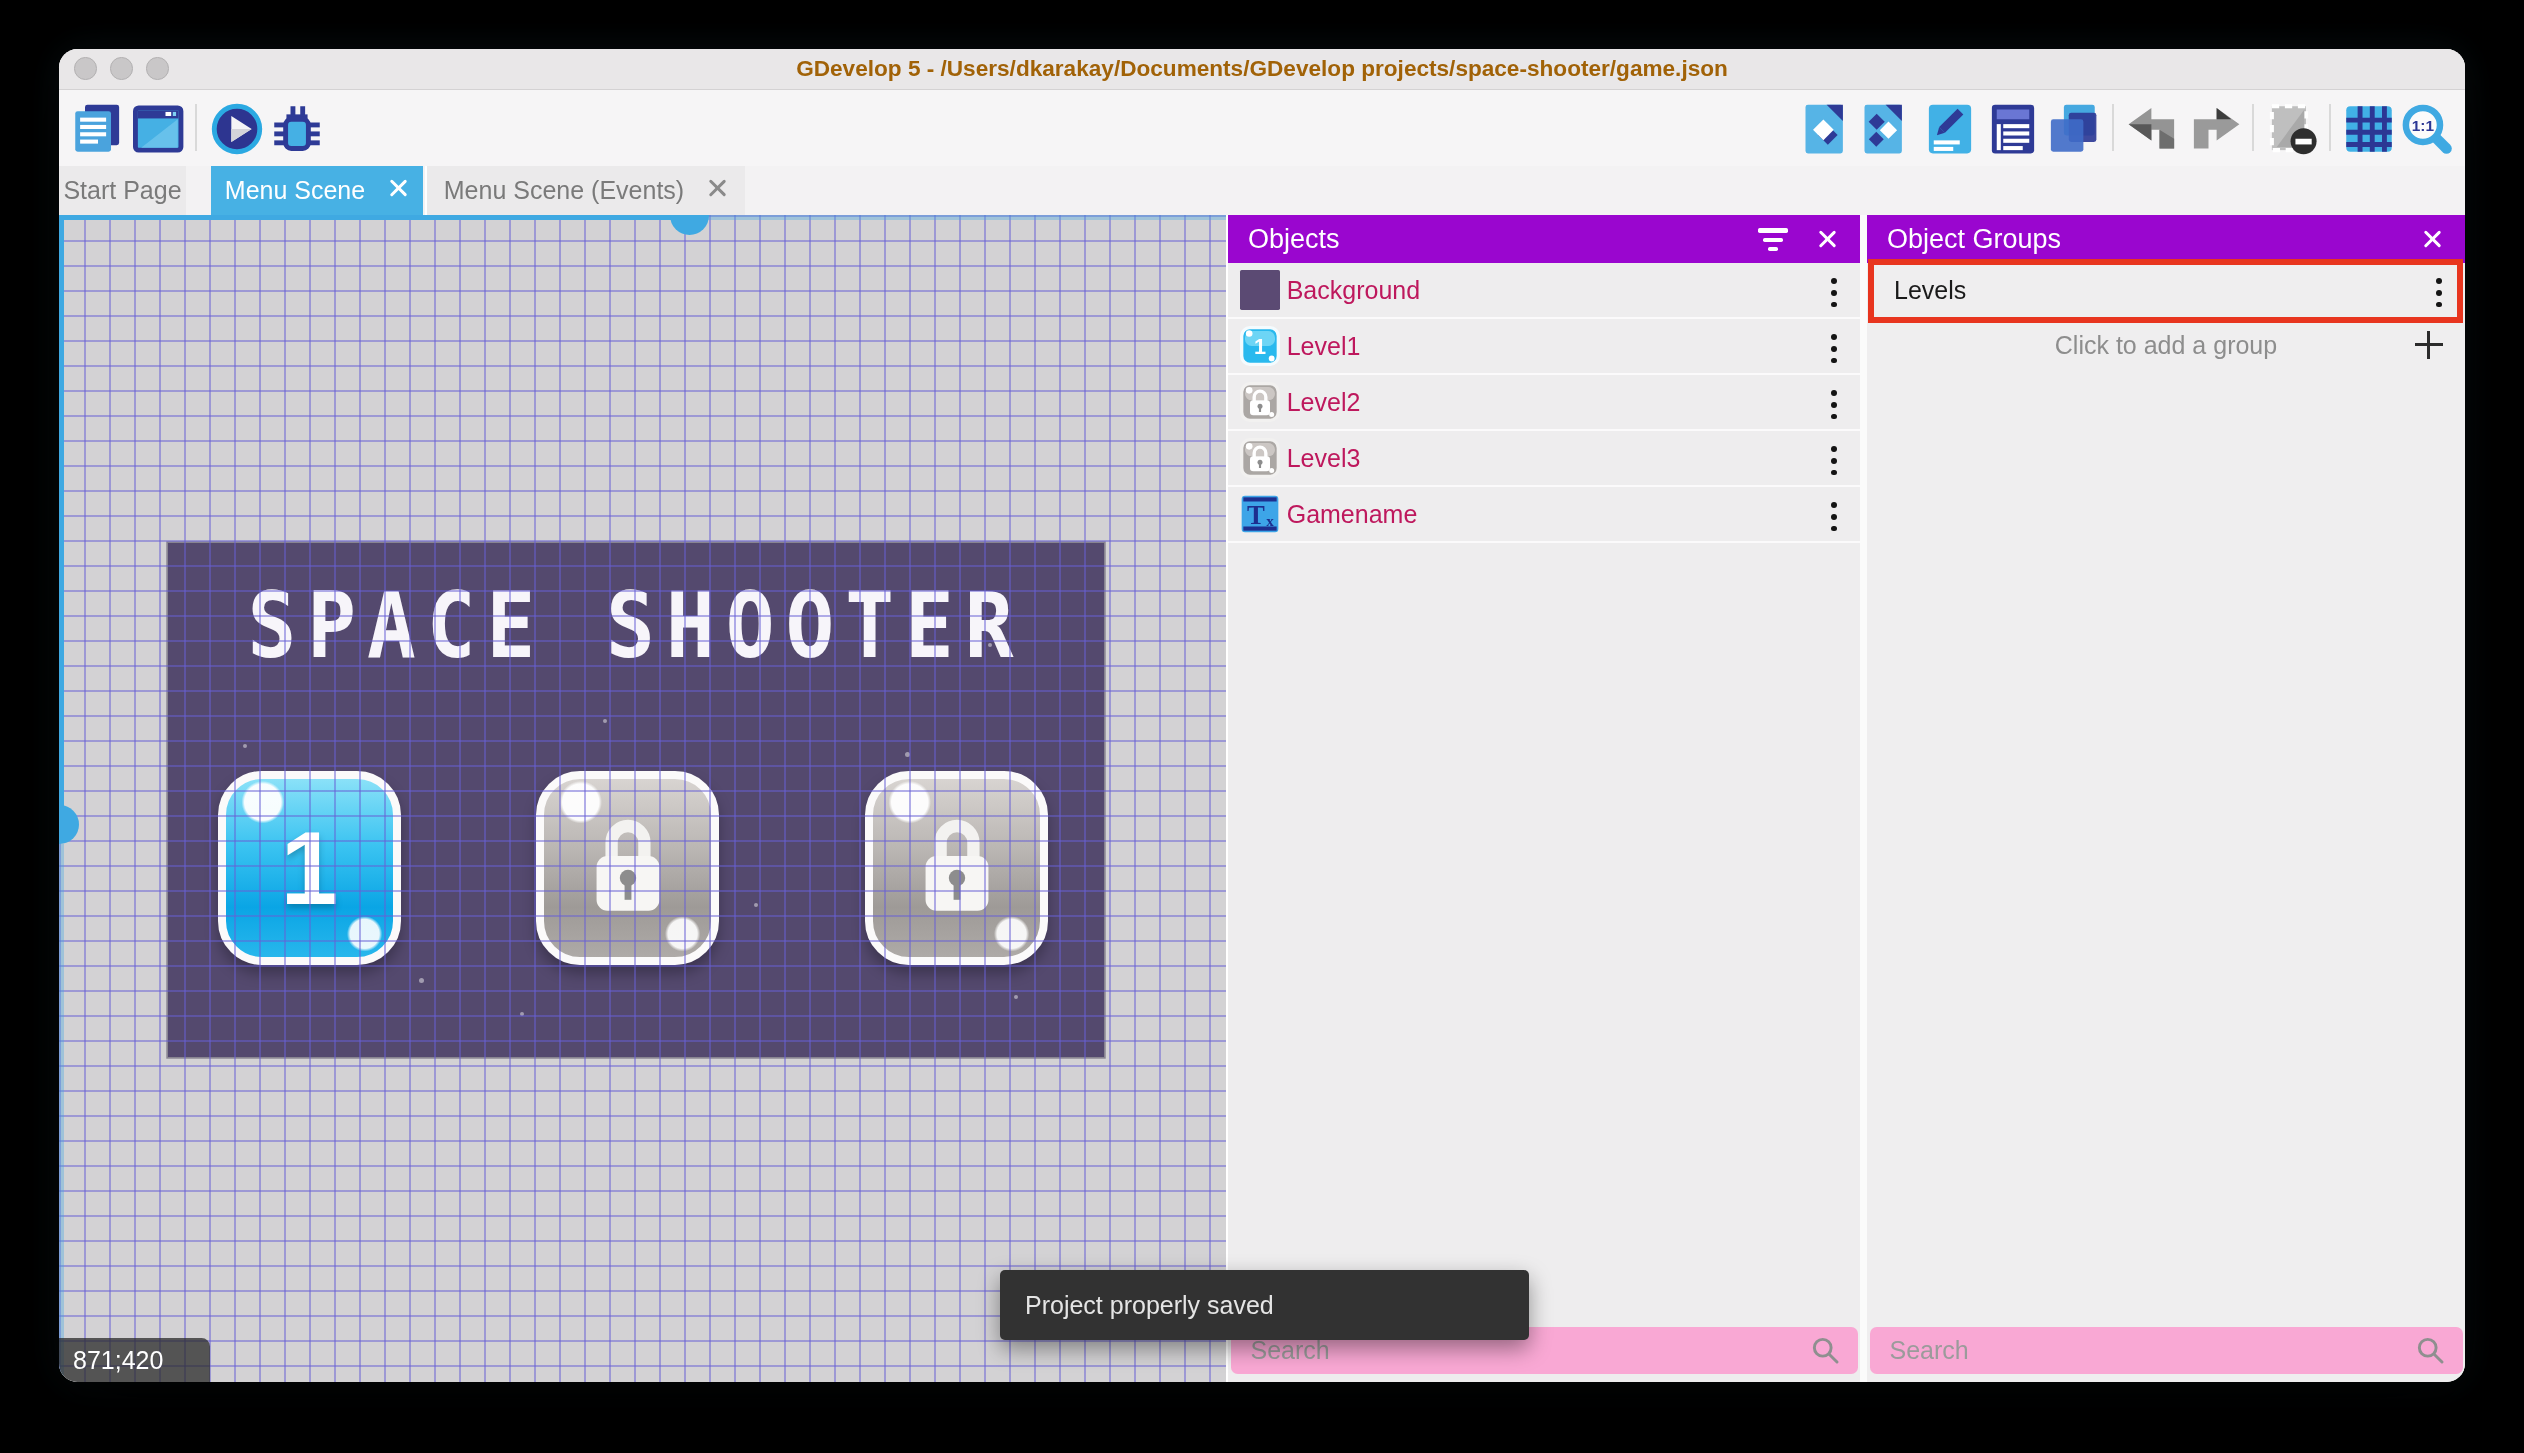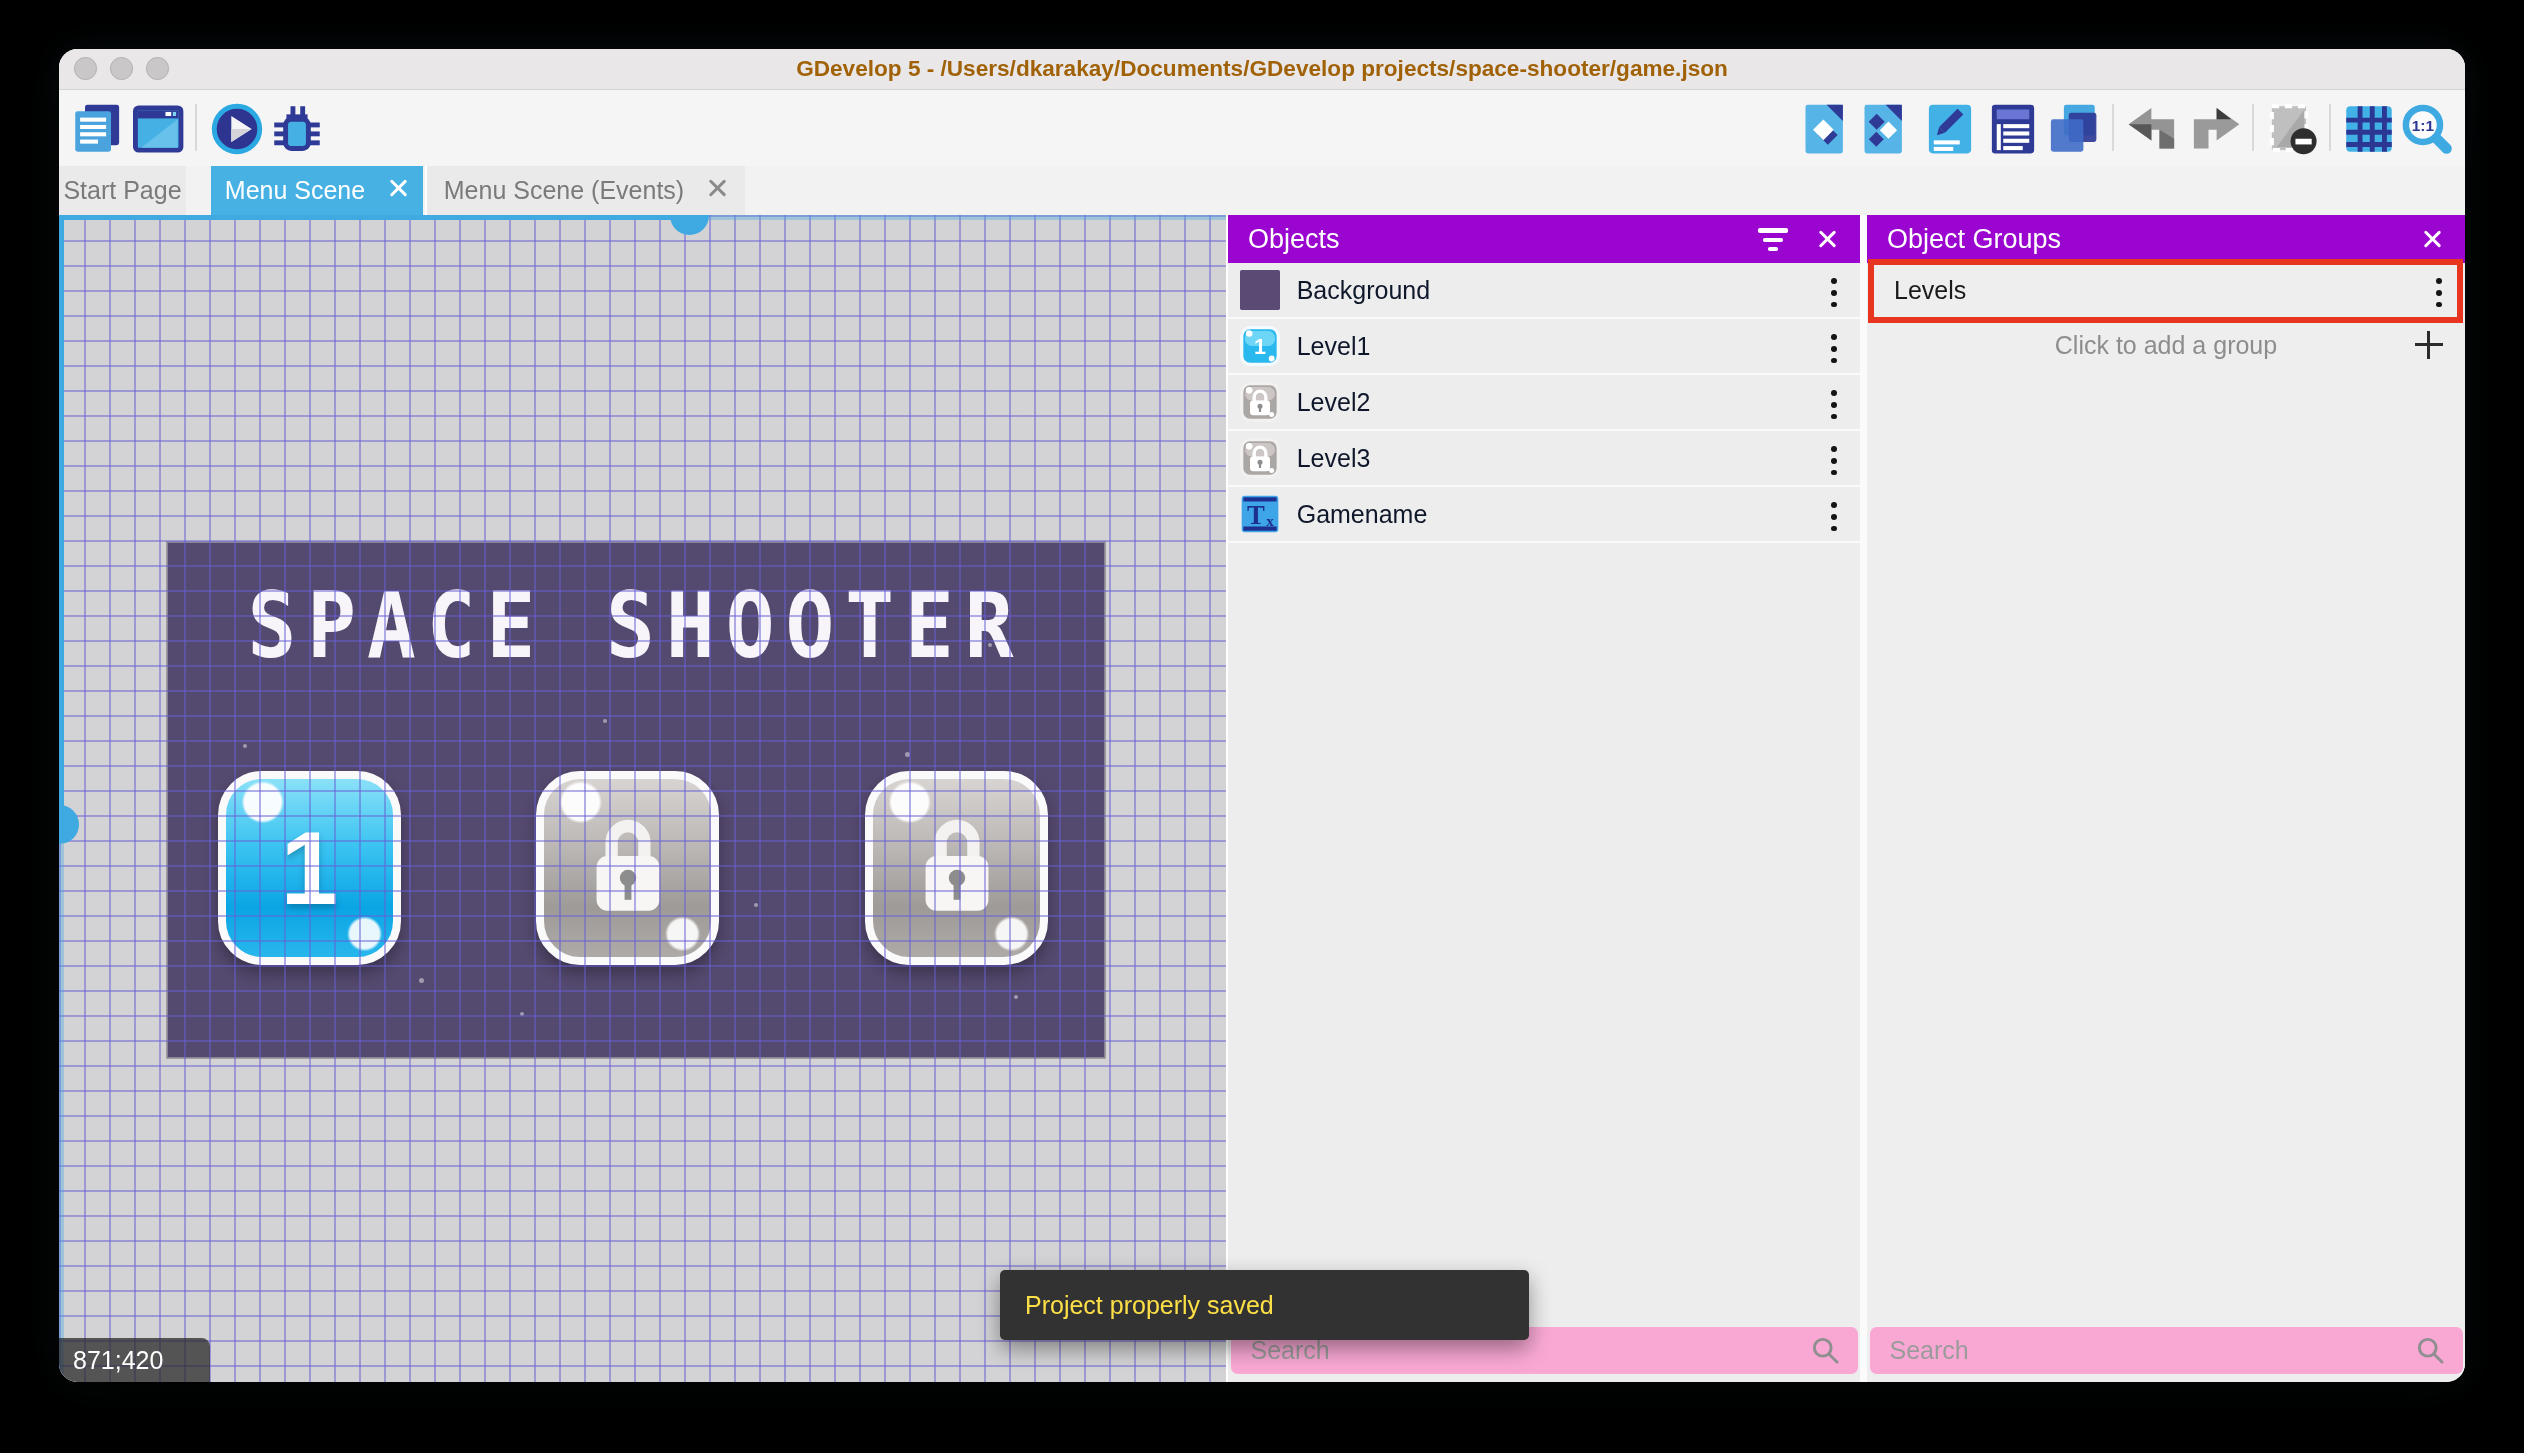--- a/index.html
+++ b/index.html
@@ -97,41 +97,41 @@
   .panel-groups{left:1808px;width:598px;background:#efeeef;}
   .panel-header{height:48px;background:#9a06cf;color:#fff;font-size:27px;display:flex;align-items:center;
       padding-left:20px;position:relative;}
   .panel-header .x-icon{position:absolute;right:22px;top:13.4px;color:#fff;}
   .panel-header .filter-icon{position:absolute;right:72px;top:13.4px;}
 
   .obj-row{position:relative;height:54px;border-bottom:2.5px solid #fbfafb;display:flex;align-items:center;cursor:pointer;}
   .thumb{width:40px;height:40px;margin-left:11.7px;flex:0 0 auto;}
   .thumb svg{width:100%;height:100%;display:block;}
   .thumb-bg{background:#5b4a73;border-radius:1.7px;}
-  .obj-label{margin-left:17px;font-size:25px;color:#0f172a;}
+  .obj-label{margin-left:7px;font-size:25px;color:#be185d;}
   .row-kebab{position:absolute;right:23.4px;top:15px;}
   .add-row{position:relative;height:54px;display:flex;align-items:center;justify-content:center;
       color:#8d8d8d;font-size:25px;cursor:pointer;}
   .add-row .plus-icon{position:absolute;right:22px;top:12.6px;}
 
   .grp-row{position:relative;height:55px;display:flex;align-items:center;cursor:pointer;background:#efeeef;}
   .grp-label{margin-left:27px;font-size:25px;color:#1a1a1a;}
   .red-box{position:absolute;left:0.8px;top:44px;width:595px;height:64px;border:6.7px solid #e8351f;
       box-sizing:border-box;z-index:4;pointer-events:none;}
 
   .search-bar{position:absolute;left:2.5px;right:2.5px;bottom:8px;height:47px;background:#f9a8d4;
       border-radius:6.7px;display:flex;align-items:center;z-index:3;}
   .search-bar input{border:none;outline:none;font-size:25px;color:#444;padding-left:20px;flex:1;
       background:transparent;font-family:"Liberation Sans",sans-serif;}
   .search-bar input::placeholder{color:#9b9b9b;}
   .search-bar svg{width:28.5px;height:28.5px;margin-right:18.4px;flex:0 0 auto;}
 
   
   .toast{position:absolute;left:941px;top:1221px;width:529px;height:70px;background:#323232;
-      border-radius:5px;color:#fde047;font-size:25px;display:flex;align-items:center;padding-left:25px;
+      border-radius:5px;color:#e5e5e5;font-size:25px;display:flex;align-items:center;padding-left:25px;
       z-index:20;box-shadow:0 8.4px 22px rgba(0,0,0,.4);box-sizing:border-box;}
 </style>
 </head>
 <body>
 
 <div class="window">
 
   <div class="titlebar">
     <div class="lights">
       <span class="light"></span>

